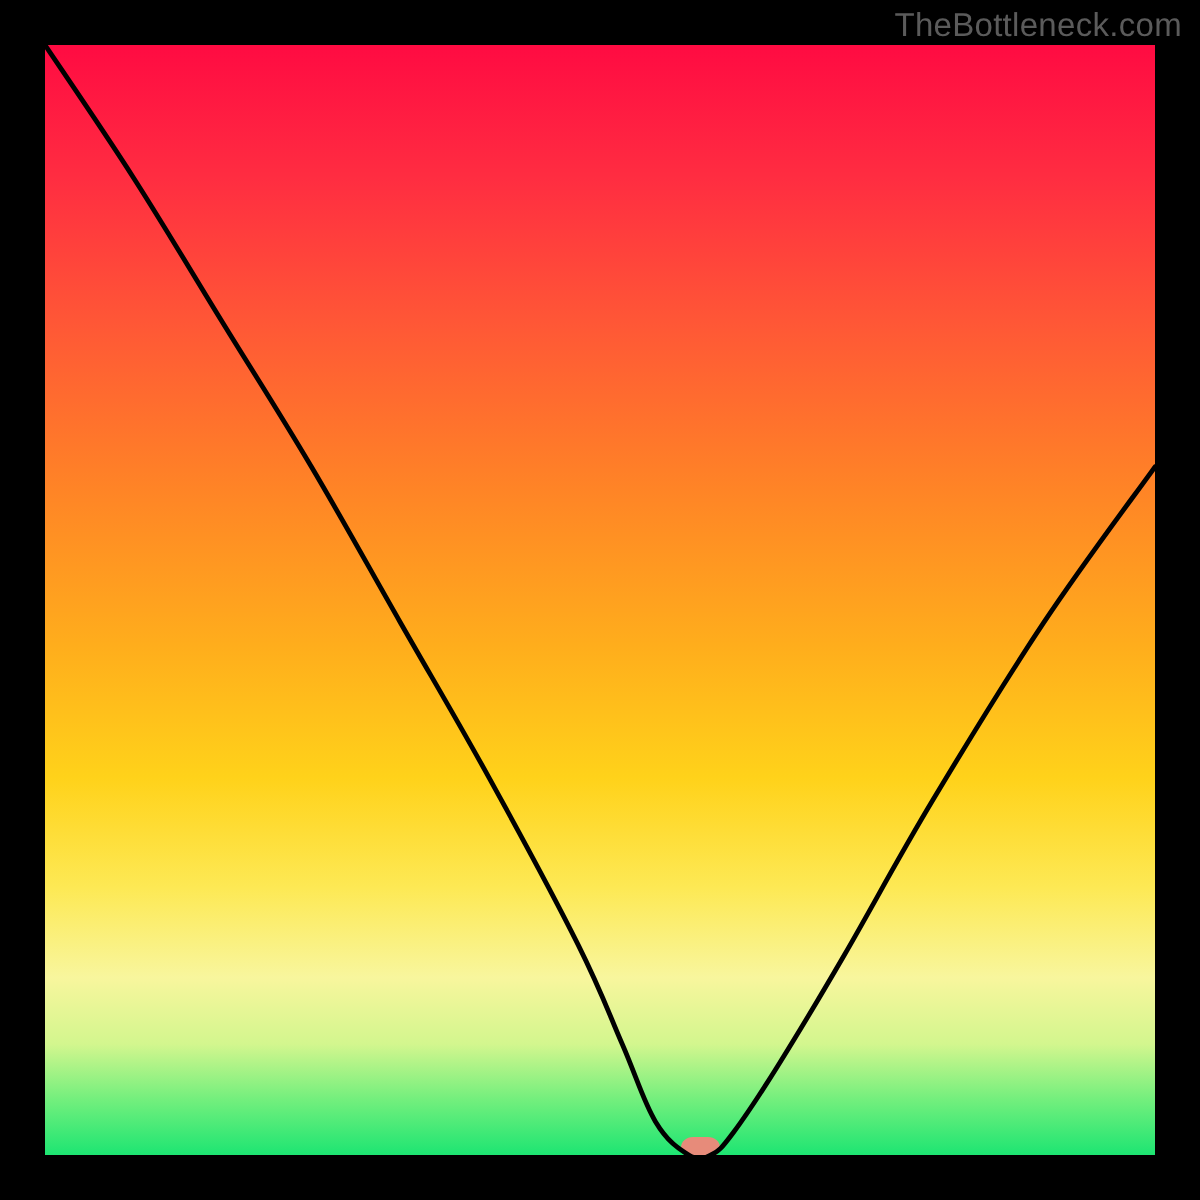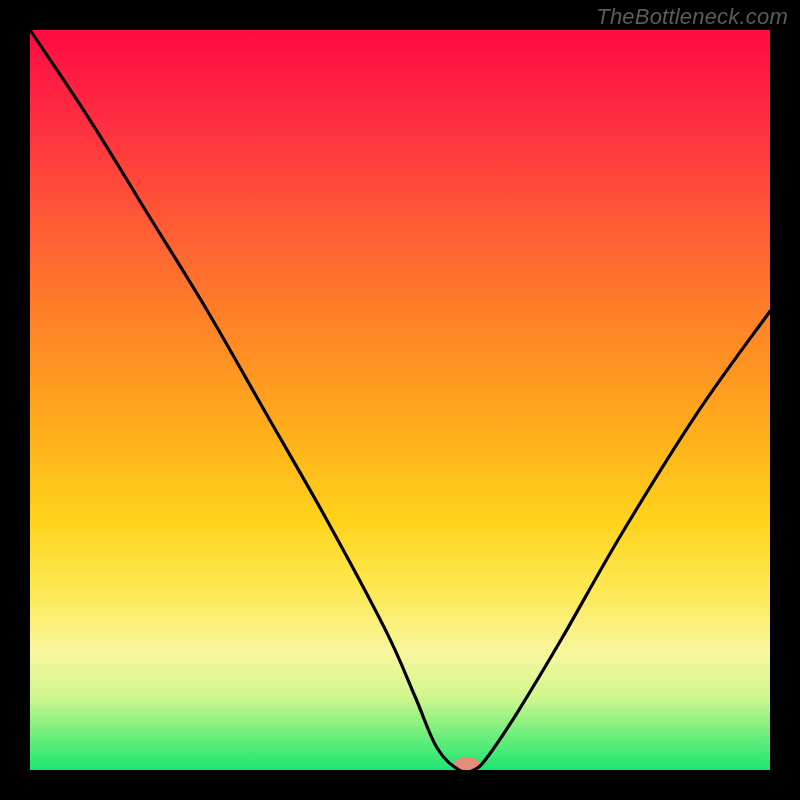--- a/index.html
+++ b/index.html
@@ -9,21 +9,20 @@
     height: 800px;
     background: #000;
     overflow: hidden;
     font-family: Arial, Helvetica, sans-serif;
   }
   .frame {
     position: relative;
     width: 800px;
     height: 800px;
     background: #000;
-    font-style: italic;
   }
   .watermark {
     position: absolute;
     top: 4px;
     right: 12px;
     color: #5b5b5b;
     font-size: 22px;
     font-weight: 500;
     letter-spacing: 0.2px;
     z-index: 10;

